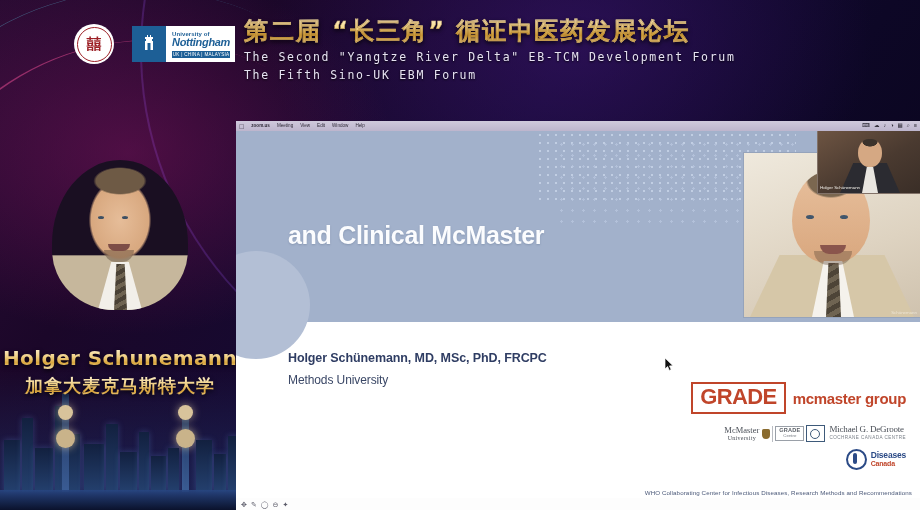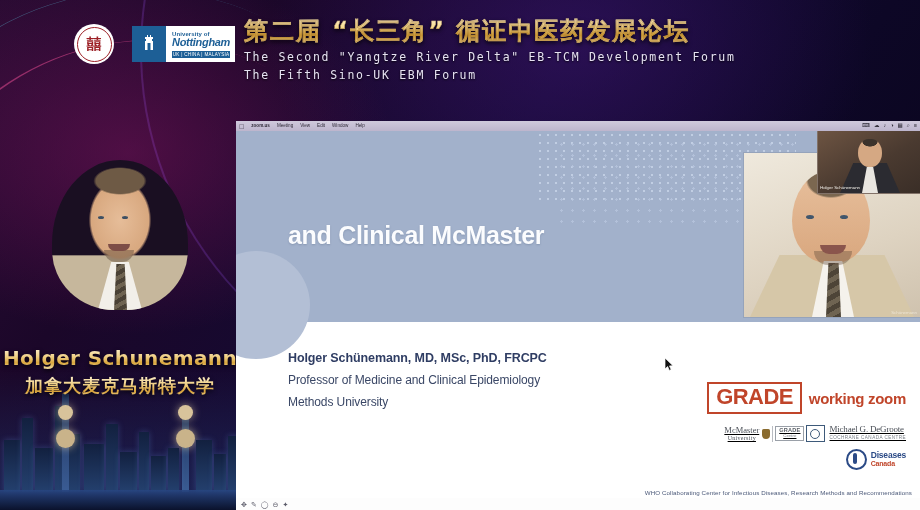--- a/index.html
+++ b/index.html
@@ -116,21 +116,21 @@
   .byline{position:absolute;left:52px;top:208px;color:#2f3d63;margin-top:12px;}
   .by-1{font-size:12.5px;font-weight:700;letter-spacing:-.1px;margin-bottom:8px;}
   .by-row{font-size:12px;color:#3a4766;margin-bottom:8px;letter-spacing:-.1px;}
 
   
   .grade-block{position:absolute;right:14px;bottom:40px;width:228px;}
   .grade-top{display:flex;align-items:center;justify-content:flex-end;gap:7px;}
   .grade-box{border:2.5px solid #c0452a;padding:1px 7px 2px;}
   .grade-word{font-size:22px;font-weight:700;color:#c0452a;letter-spacing:-.6px;line-height:1.12;}
   .grade-wg{font-size:15px;font-weight:700;color:#c0452a;letter-spacing:-.3px;}
-  .partners{display:flex;align-items:center;justify-content:flex-end;gap:2px;margin-top:11px;text-decoration:underline;}
+  .partners{display:flex;align-items:center;justify-content:flex-end;gap:2px;margin-top:11px;}
   .mcm{display:flex;align-items:center;gap:3px;}
   .mcm-txt{line-height:1.05;text-align:center;}
   .mcm-1{font-family:"Liberation Serif",serif;font-size:8.5px;color:#4a4f57;}
   .mcm-2{font-family:"Liberation Serif",serif;font-size:6px;color:#4a4f57;letter-spacing:.3px;}
   .mcm-shield{width:8px;height:10px;background:#8a6b2f;border-radius:2px 2px 5px 5px;}
   .vdiv{width:1px;height:16px;background:#b9bcc2;}
   .gctr{border:1px solid #9aa0a8;padding:1px 3px;text-align:center;line-height:1.05;}
   .gctr-1{font-size:5.6px;font-weight:700;color:#5a5f66;letter-spacing:.2px;}
   .gctr-2{font-size:4.4px;color:#777c84;}
   .degroote{display:flex;gap:4px;}
@@ -288,30 +288,29 @@
       <div class="dots"></div>
       <div class="dots2"></div>
       <div class="blob"></div>
 
       <div class="slide-title">
         <div>and Clinical McMaster</div>
       </div>
 
       <div class="byline">
         <div class="by-1">Holger Schünemann, MD, MSc, PhD, FRCPC</div>
-        <div class="by-row">Professor of Medicine and Clinical Epidemiology</div>
         <div class="by-row">Methods University</div>
       </div>
 
       <div class="grade-block">
         <div class="grade-top">
           <div class="grade-box">
             <span class="grade-word">GRADE</span>
           </div>
-          <span class="grade-wg">working zoom</span>
+          <span class="grade-wg">mcmaster group</span>
         </div>
 
         <div class="partners">
           <div class="mcm">
             <div class="mcm-txt">
               <div class="mcm-1">McMaster</div>
               <div class="mcm-2">University</div>
             </div>
             <div class="mcm-shield"></div>
           </div>

